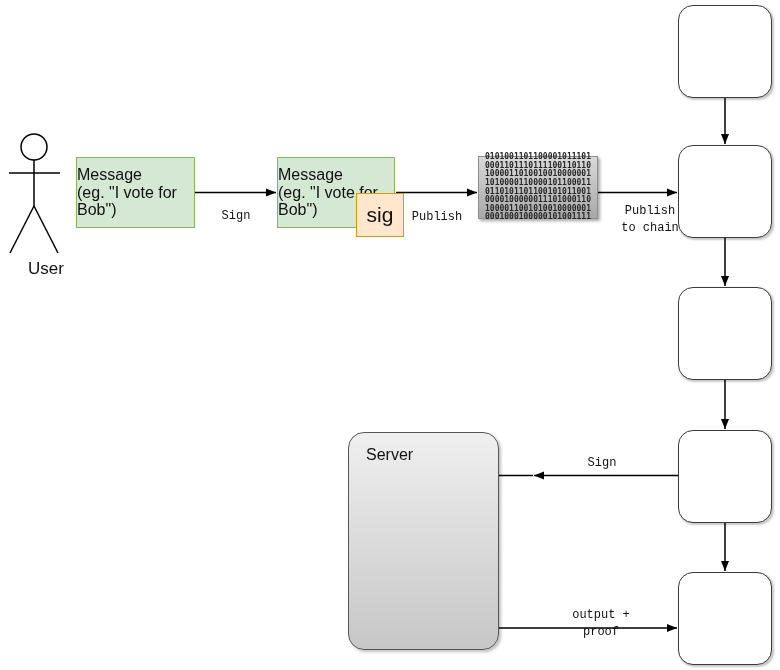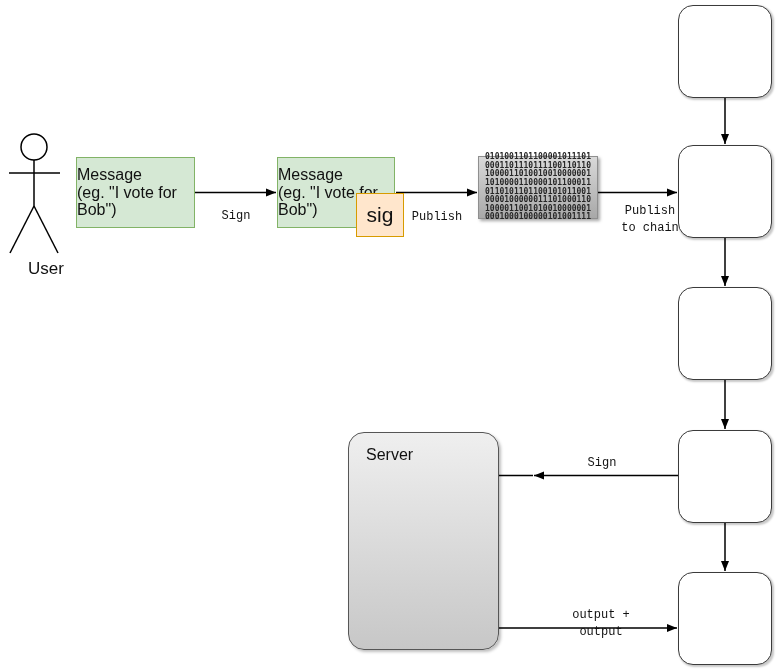--- a/index.html
+++ b/index.html
@@ -121,16 +121,16 @@
   <div class="node chain-block" style="top:572px;"></div>
 
   <div class="edge-label" style="left:572px; top:455px; width:60px;">Sign</div>
 
   <div class="node server-box">
     <div class="server-title">Server</div>
   </div>
 
   <div class="edge-label" style="left:561px; top:586px; width:80px;margin-top:21px;">
     <div>output +</div>
-    <div>output</div>
+    <div>proof</div>
   </div>
 
 </div>
 
 </body></html>

